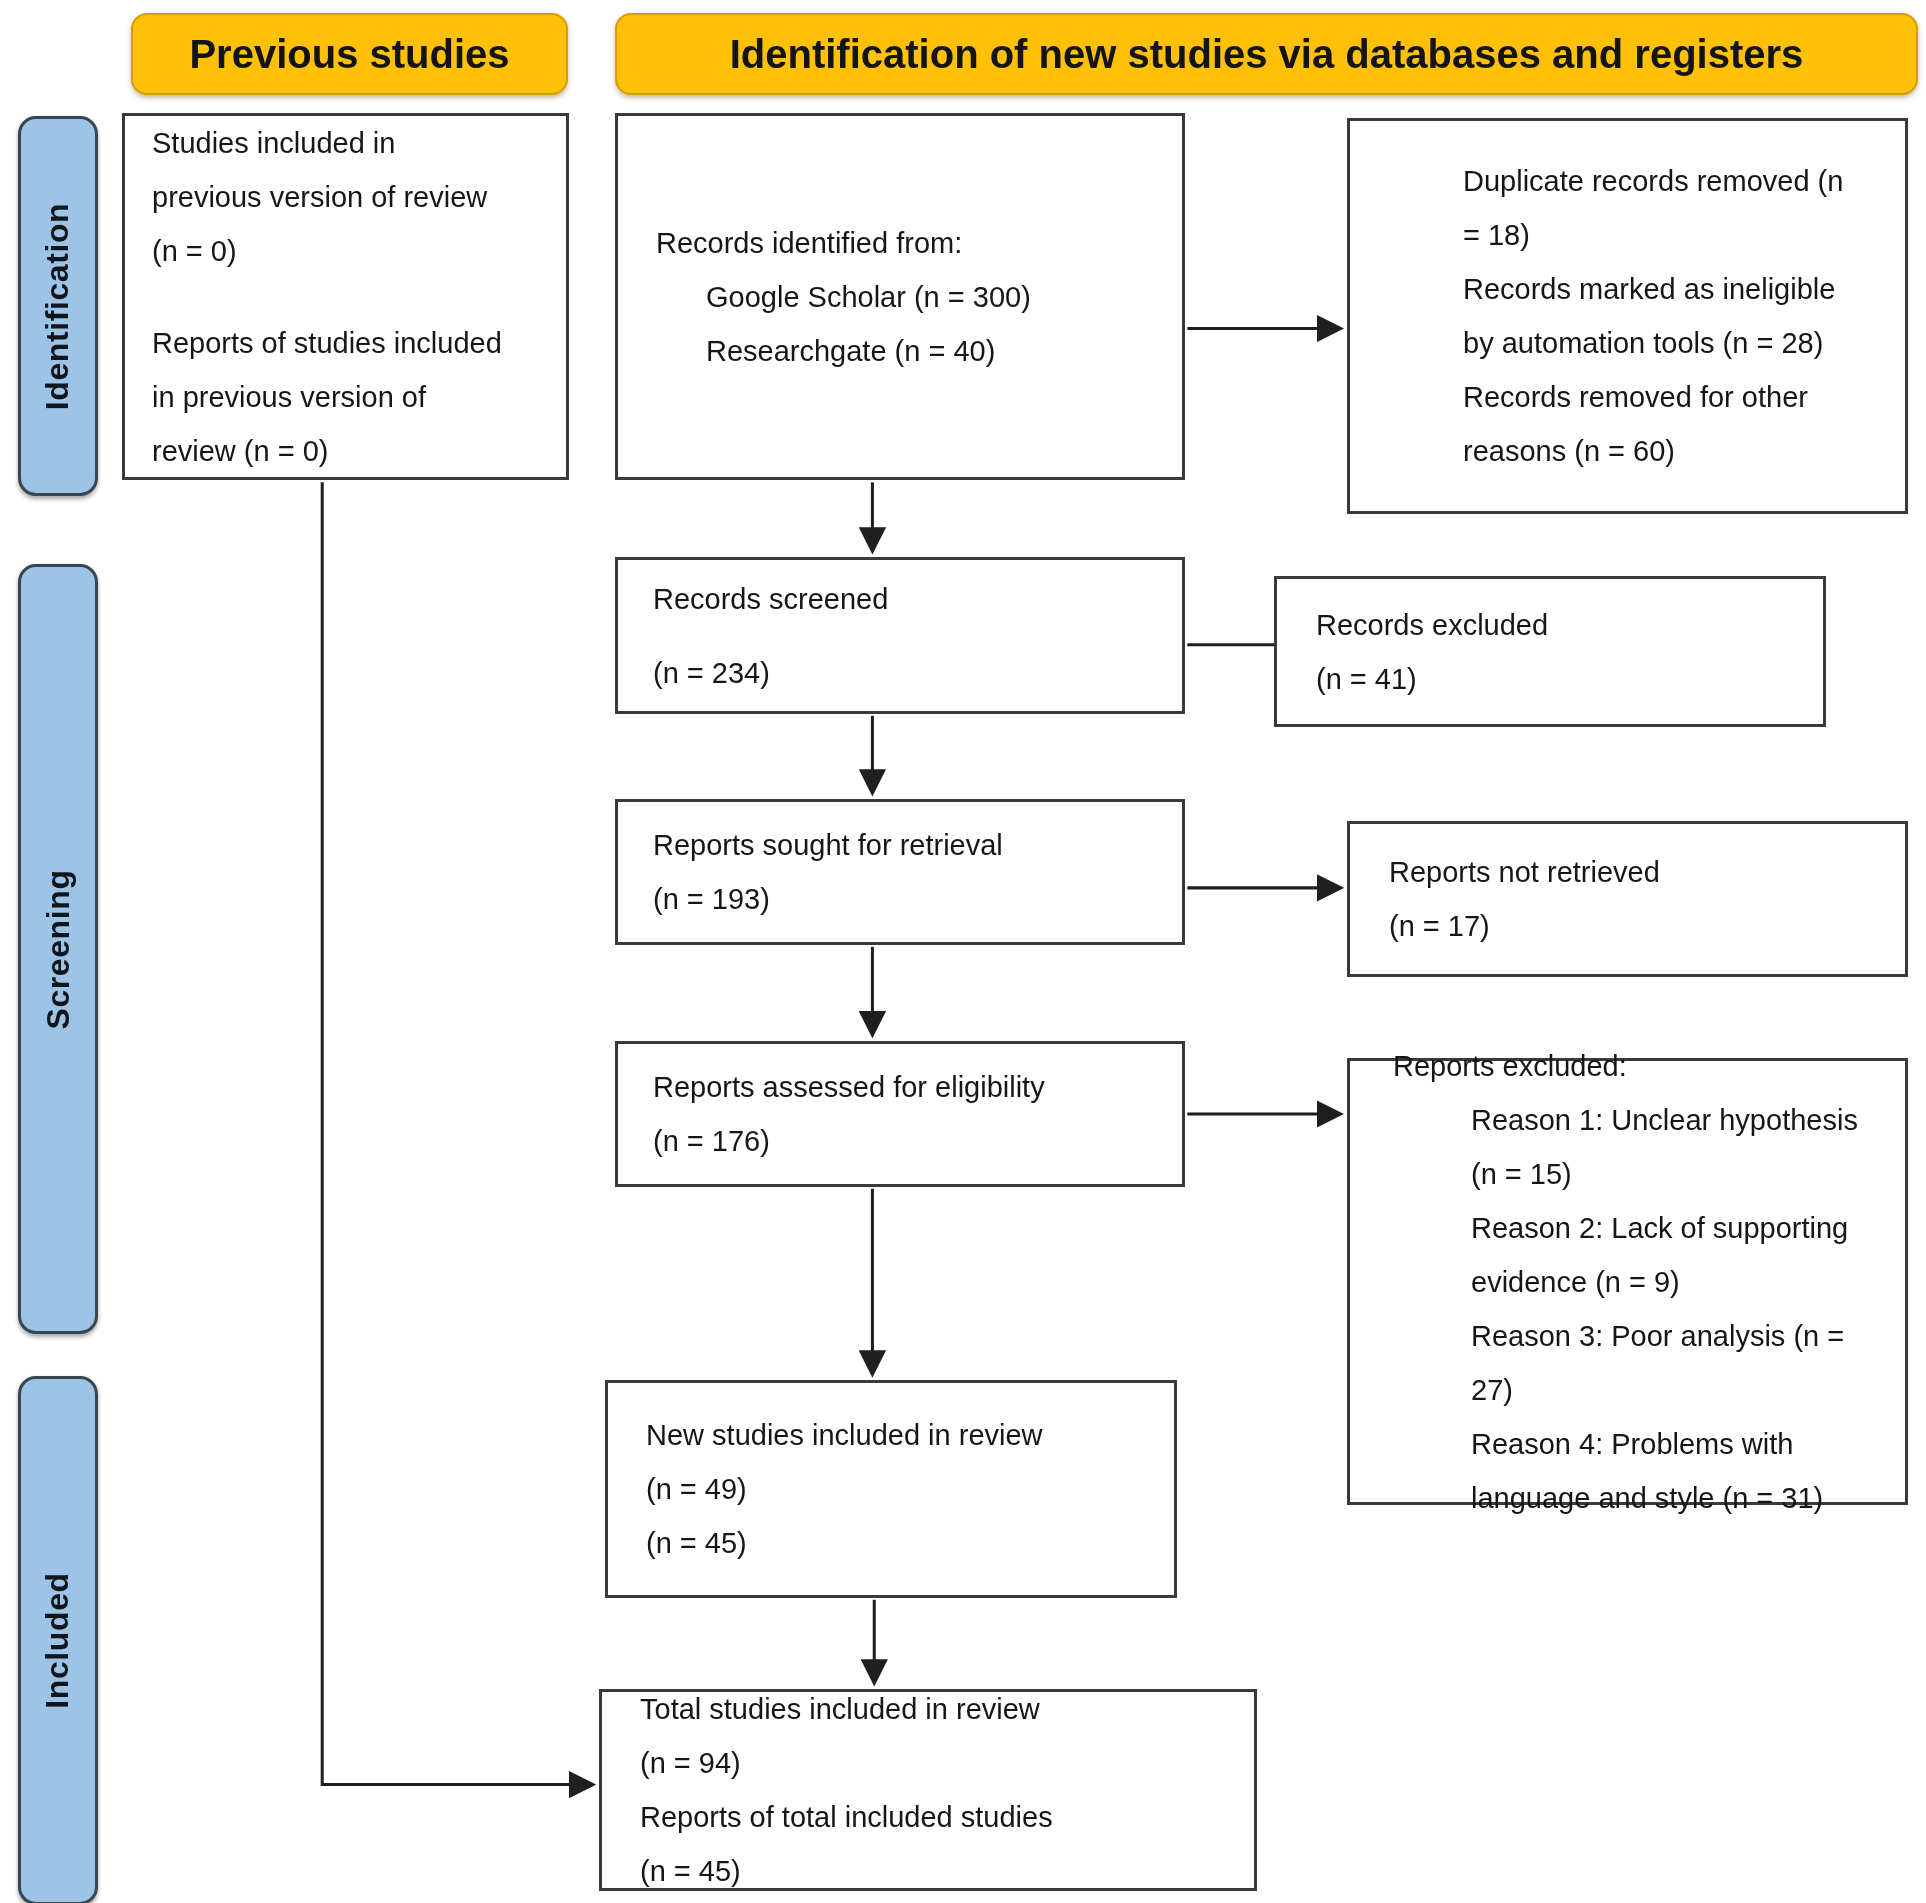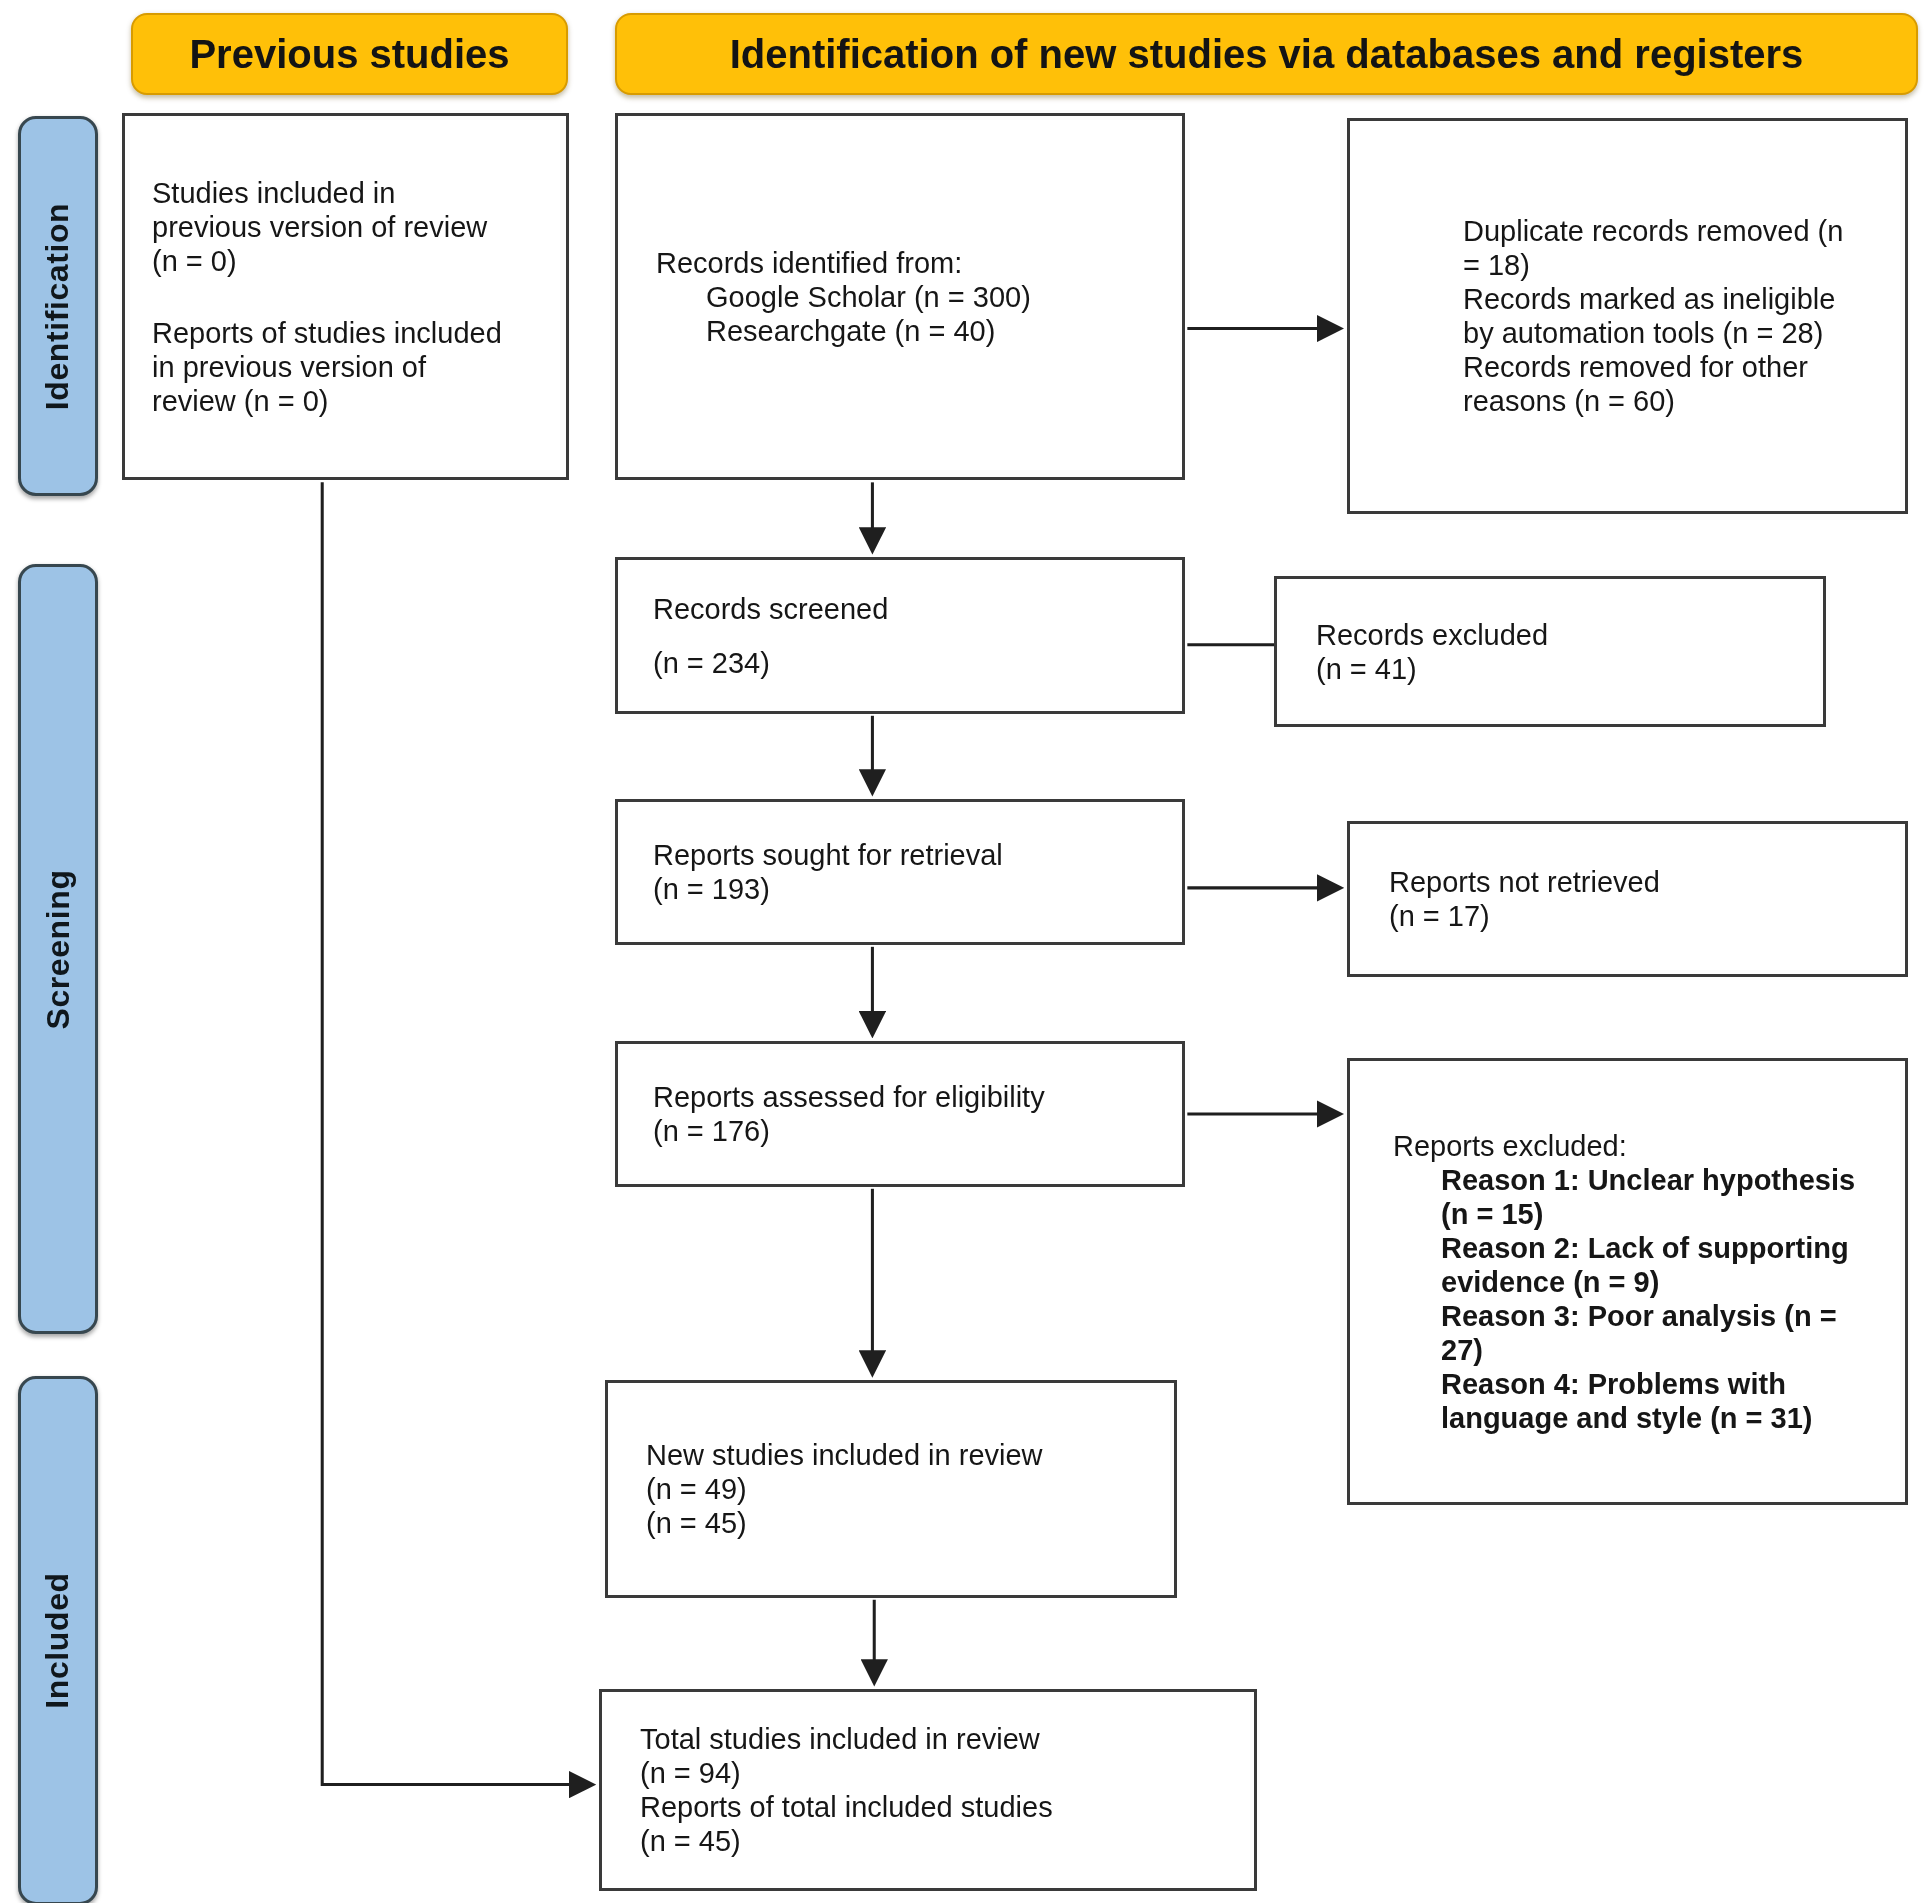--- a/index.html
+++ b/index.html
@@ -44,21 +44,21 @@
   #stage-screening{top:564px;height:764px;}
   #stage-included{top:1376px;height:523px;}
 
   
   .fbox{
     position:absolute;
     background:#ffffff;
     border:3px solid #3a3a3a;
     box-sizing:border-box;
     display:flex;flex-direction:column;justify-content:center;align-items:flex-start;
-    font-size:29px;line-height:34px;color:#161616;
+    font-size:29px;line-height:54px;color:#161616;
   }
   .fbox .indent{margin-left:50px;}
   .fbox .para+.para{margin-top:38px;}
 
   #box-previous-studies{left:122px;top:113px;width:447px;height:367px;padding-left:27px;}
   #box-previous-studies .para{max-width:350px;}
 
   #box-records-identified{left:615px;top:113px;width:570px;height:367px;padding-left:38px;}
 
   #box-records-removed{left:1347px;top:118px;width:561px;height:396px;padding-left:39px;padding-right:24px;}
@@ -67,21 +67,21 @@
 
   #box-records-screened{left:615px;top:557px;width:570px;height:157px;padding-left:35px;gap:20px;}
   #box-records-excluded{left:1274px;top:576px;width:552px;height:151px;padding-left:39px;}
 
   #box-reports-sought{left:615px;top:799px;width:570px;height:146px;padding-left:35px;}
   #box-reports-not-retrieved{left:1347px;top:821px;width:561px;height:156px;padding-left:39px;}
 
   #box-reports-assessed{left:615px;top:1041px;width:570px;height:146px;padding-left:35px;}
 
   #box-reports-excluded{left:1347px;top:1058px;width:561px;height:447px;padding-left:43px;padding-right:22px;}
-  #box-reports-excluded .indent{margin-left:48px;max-width:447px;font-weight:bold;}
+  #box-reports-excluded .indent{margin-left:78px;max-width:447px;}
 
   #box-new-studies{left:605px;top:1380px;width:572px;height:218px;padding-left:38px;}
   #box-total-studies{left:599px;top:1689px;width:658px;height:202px;padding-left:38px;}
 
   .italic{font-style:italic;}
 
   
   #connectors{position:absolute;left:0;top:0;pointer-events:none;}
   .cline{stroke:#1f1f1f;stroke-width:5;fill:none;}
 </style>

